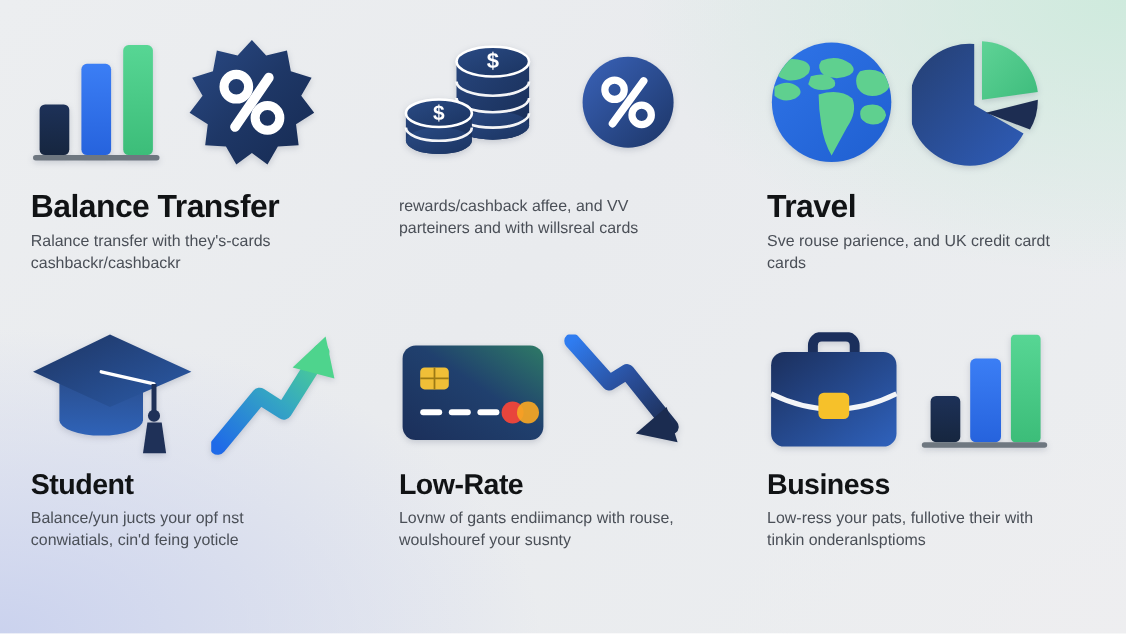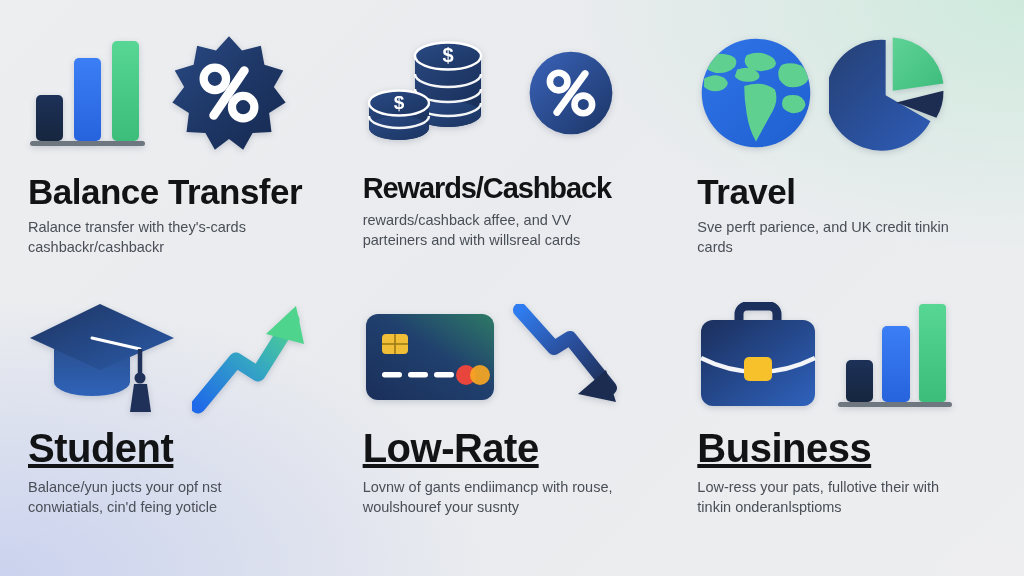--- a/index.html
+++ b/index.html
@@ -41,30 +41,30 @@
     height:158px;
     display:flex; align-items:center; gap:14px;
     padding-left:8px;
   }
   .icons.row2 { height:136px; }
   .icons svg { display:block; filter:drop-shadow(0 2px 3px rgba(30,40,70,0.18)); }
 
   
   .txt { padding-left:8px; }
   .title {
-    font-size:35px; font-weight:700; letter-spacing:-0.5px;
+    font-size:29px; font-weight:700; letter-spacing:-0.5px;
     color:#111315; line-height:1.12; white-space:nowrap;
   }
   .title.small { font-size:29px; letter-spacing:-1.1px; }
   .desc {
     margin-top:6px;
     font-size:14.5px; line-height:1.38;
     color:#4a4f57; max-width:268px;
   }
-  .r2 .title { font-size:40px;text-decoration:underline; }
+  .r2 .title { font-size:26px; }
 </style>
 </head>
 <body>
 
 <div id="poster">
   <div class="grid">
 
     <div class="card">
       <div class="icons">
 
@@ -160,21 +160,20 @@
               </linearGradient>
           </defs>
           <circle cx="50" cy="50" r="47" fill="url(#rc-circ)"></circle>
           <line x1="66" y1="28" x2="34" y2="72" stroke="#ffffff" stroke-width="8" stroke-linecap="round"></line>
           <circle cx="36" cy="37" r="10" fill="none" stroke="#ffffff" stroke-width="7.5"></circle>
           <circle cx="64" cy="63" r="10" fill="none" stroke="#ffffff" stroke-width="7.5"></circle>
         </svg>
 
       </div>
       <div class="txt">
-        <div class="title small">Rewards/Cashback</div>
         <div class="desc">rewards/cashback affee, and VV parteiners and with willsreal cards</div>
       </div>
     </div>
 
     <div class="card">
       <div class="icons">
 
         <svg width="118" height="118" viewBox="0 0 100 100">
           <defs>
             <clipPath id="tv-clip">
@@ -216,21 +215,21 @@
           <path fill="url(#tv-navy)" d="M48 52 L48 5 A47 47 0 1 0 86 74 Z"></path>
 
           <path fill="url(#tv-grn)" d="M54 48 L54 3 A45 45 0 0 1 97 42 Z"></path>
 
           <path fill="#1d2d52" d="M57 58 L97 48 A44 44 0 0 1 91 71 Z"></path>
         </svg>
 
       </div>
       <div class="txt">
         <div class="title">Travel</div>
-        <div class="desc">Sve perft parience, and UK credit tinkin cards</div>
+        <div class="desc">Sve rouse parience, and UK credit cardt cards</div>
       </div>
     </div>
 
     <div class="card r2">
       <div class="icons row2">
 
         <svg width="150" height="120" viewBox="0 0 150 120">
           <defs>
             <linearGradient id="st-cap" x1="0" y1="0" x2="1" y2="1">
               <stop offset="0" stop-color="#1e3563"></stop>

